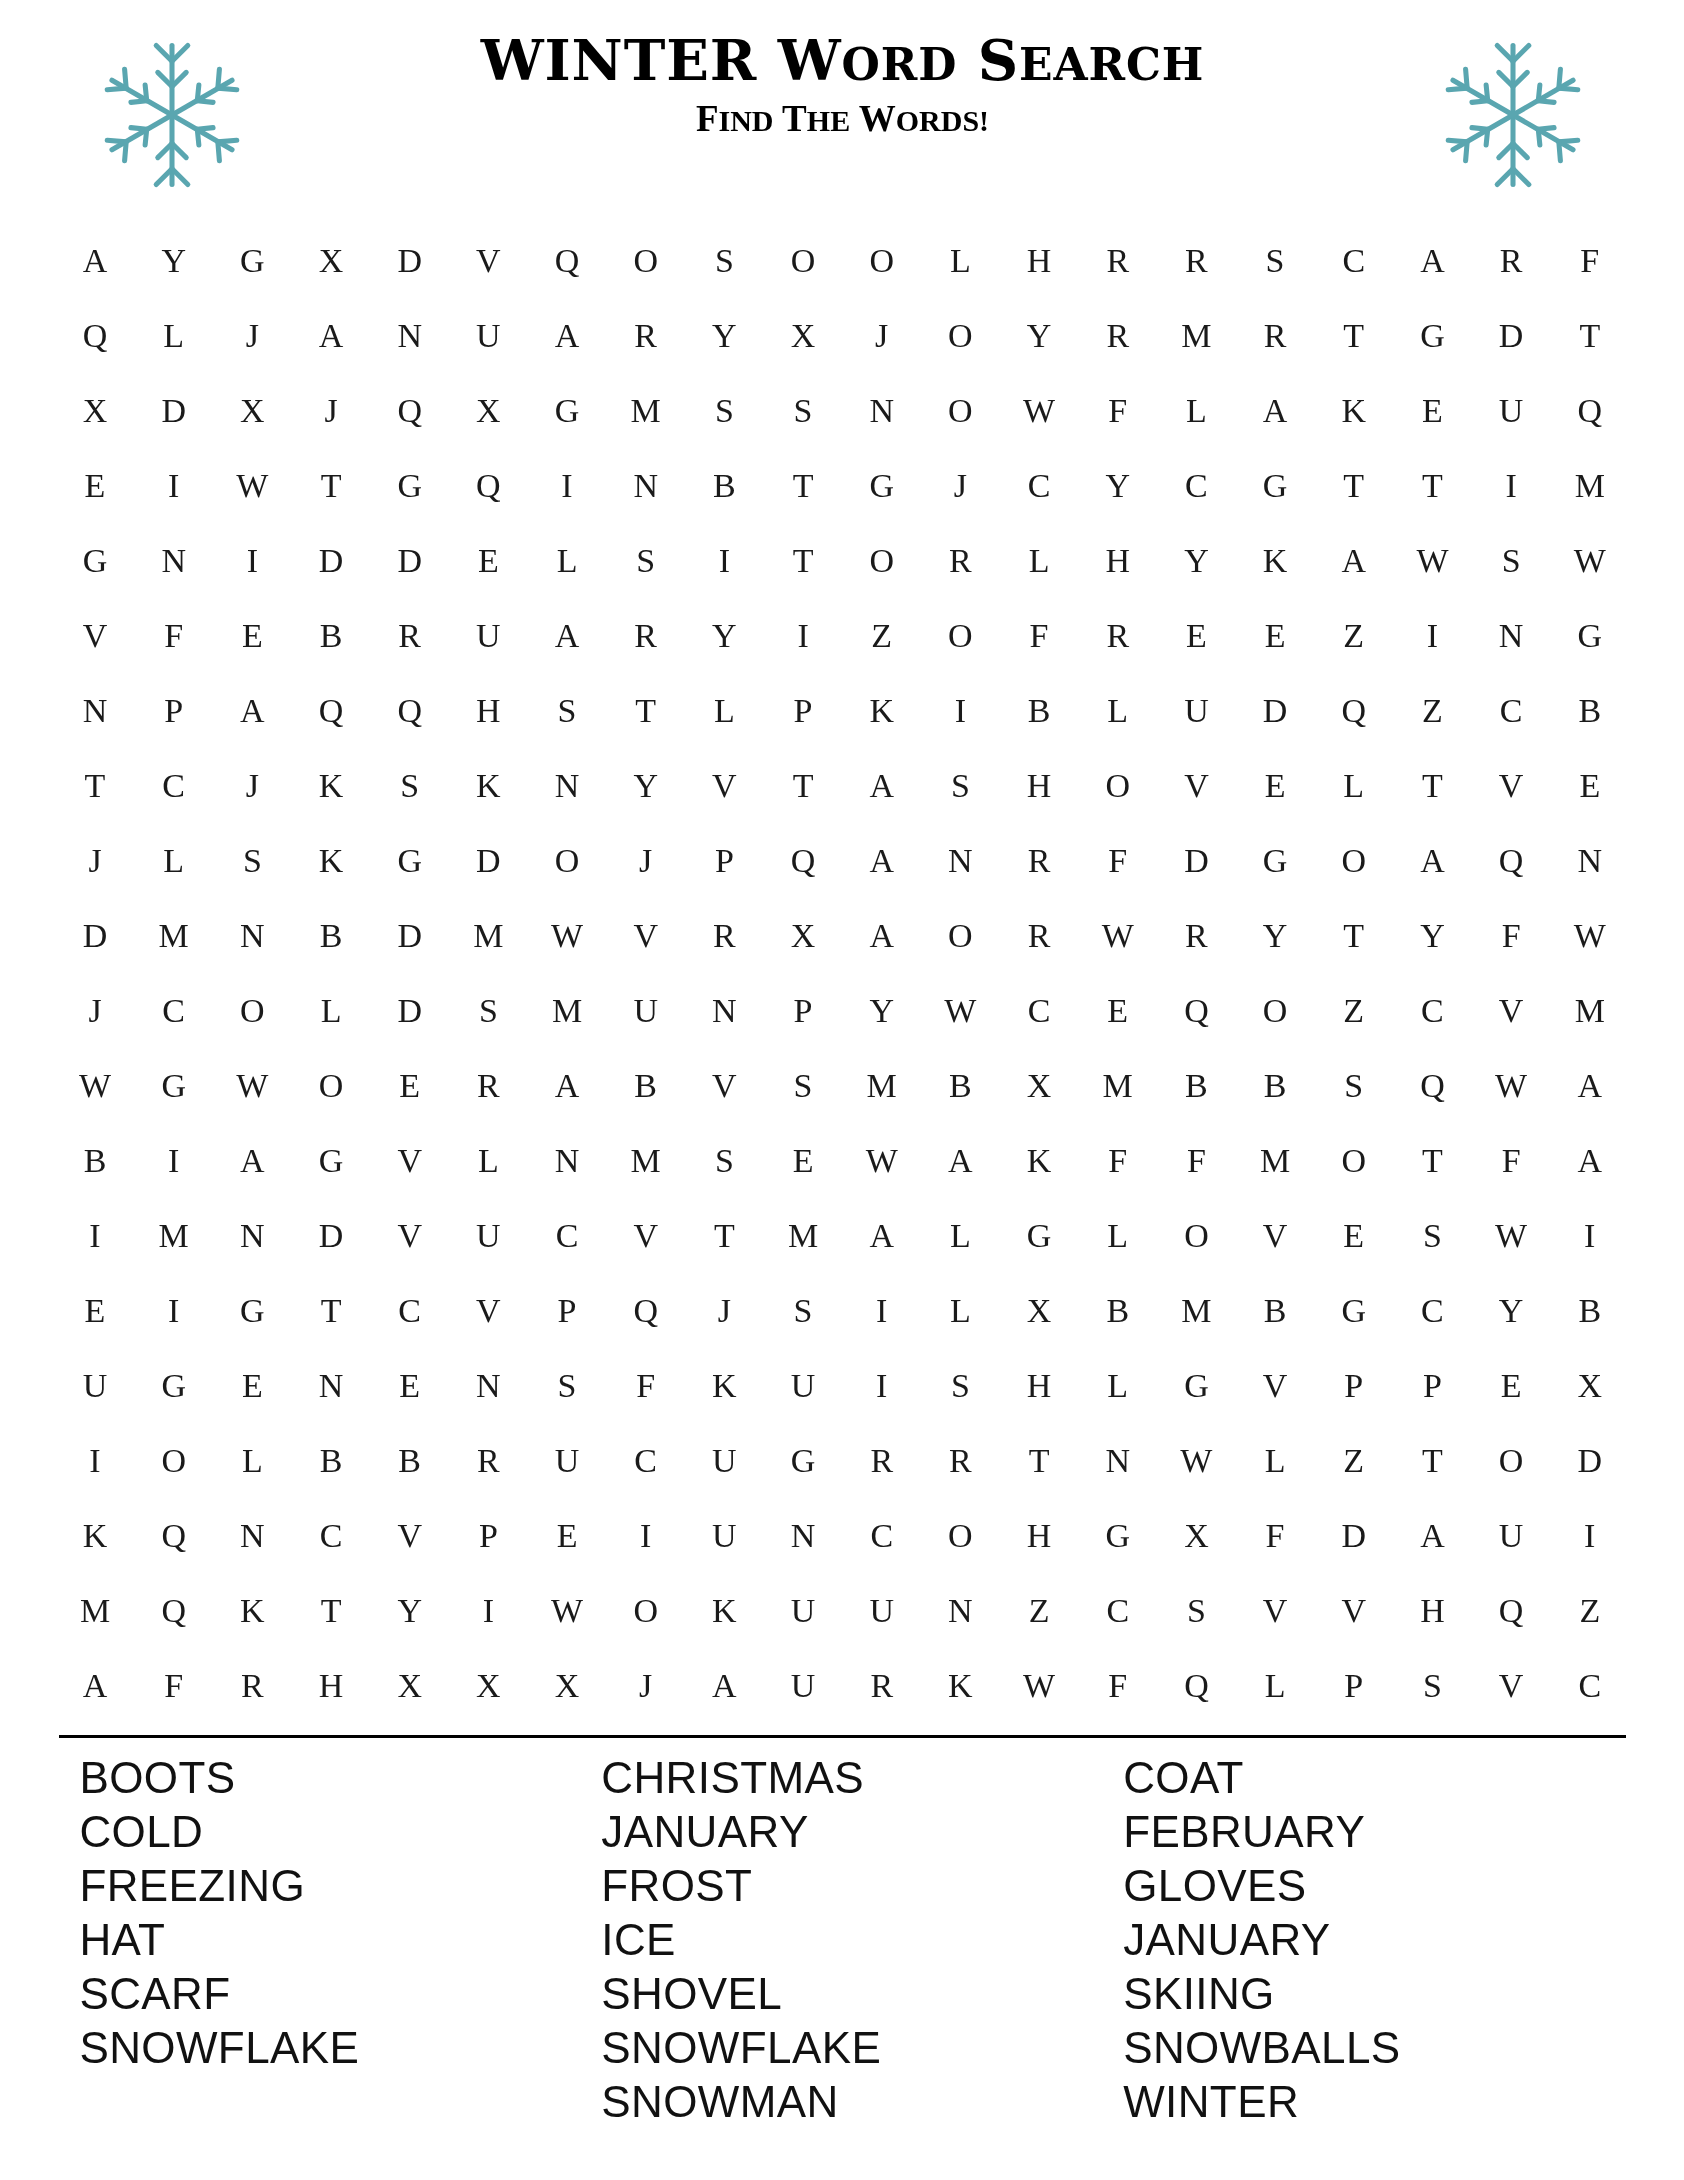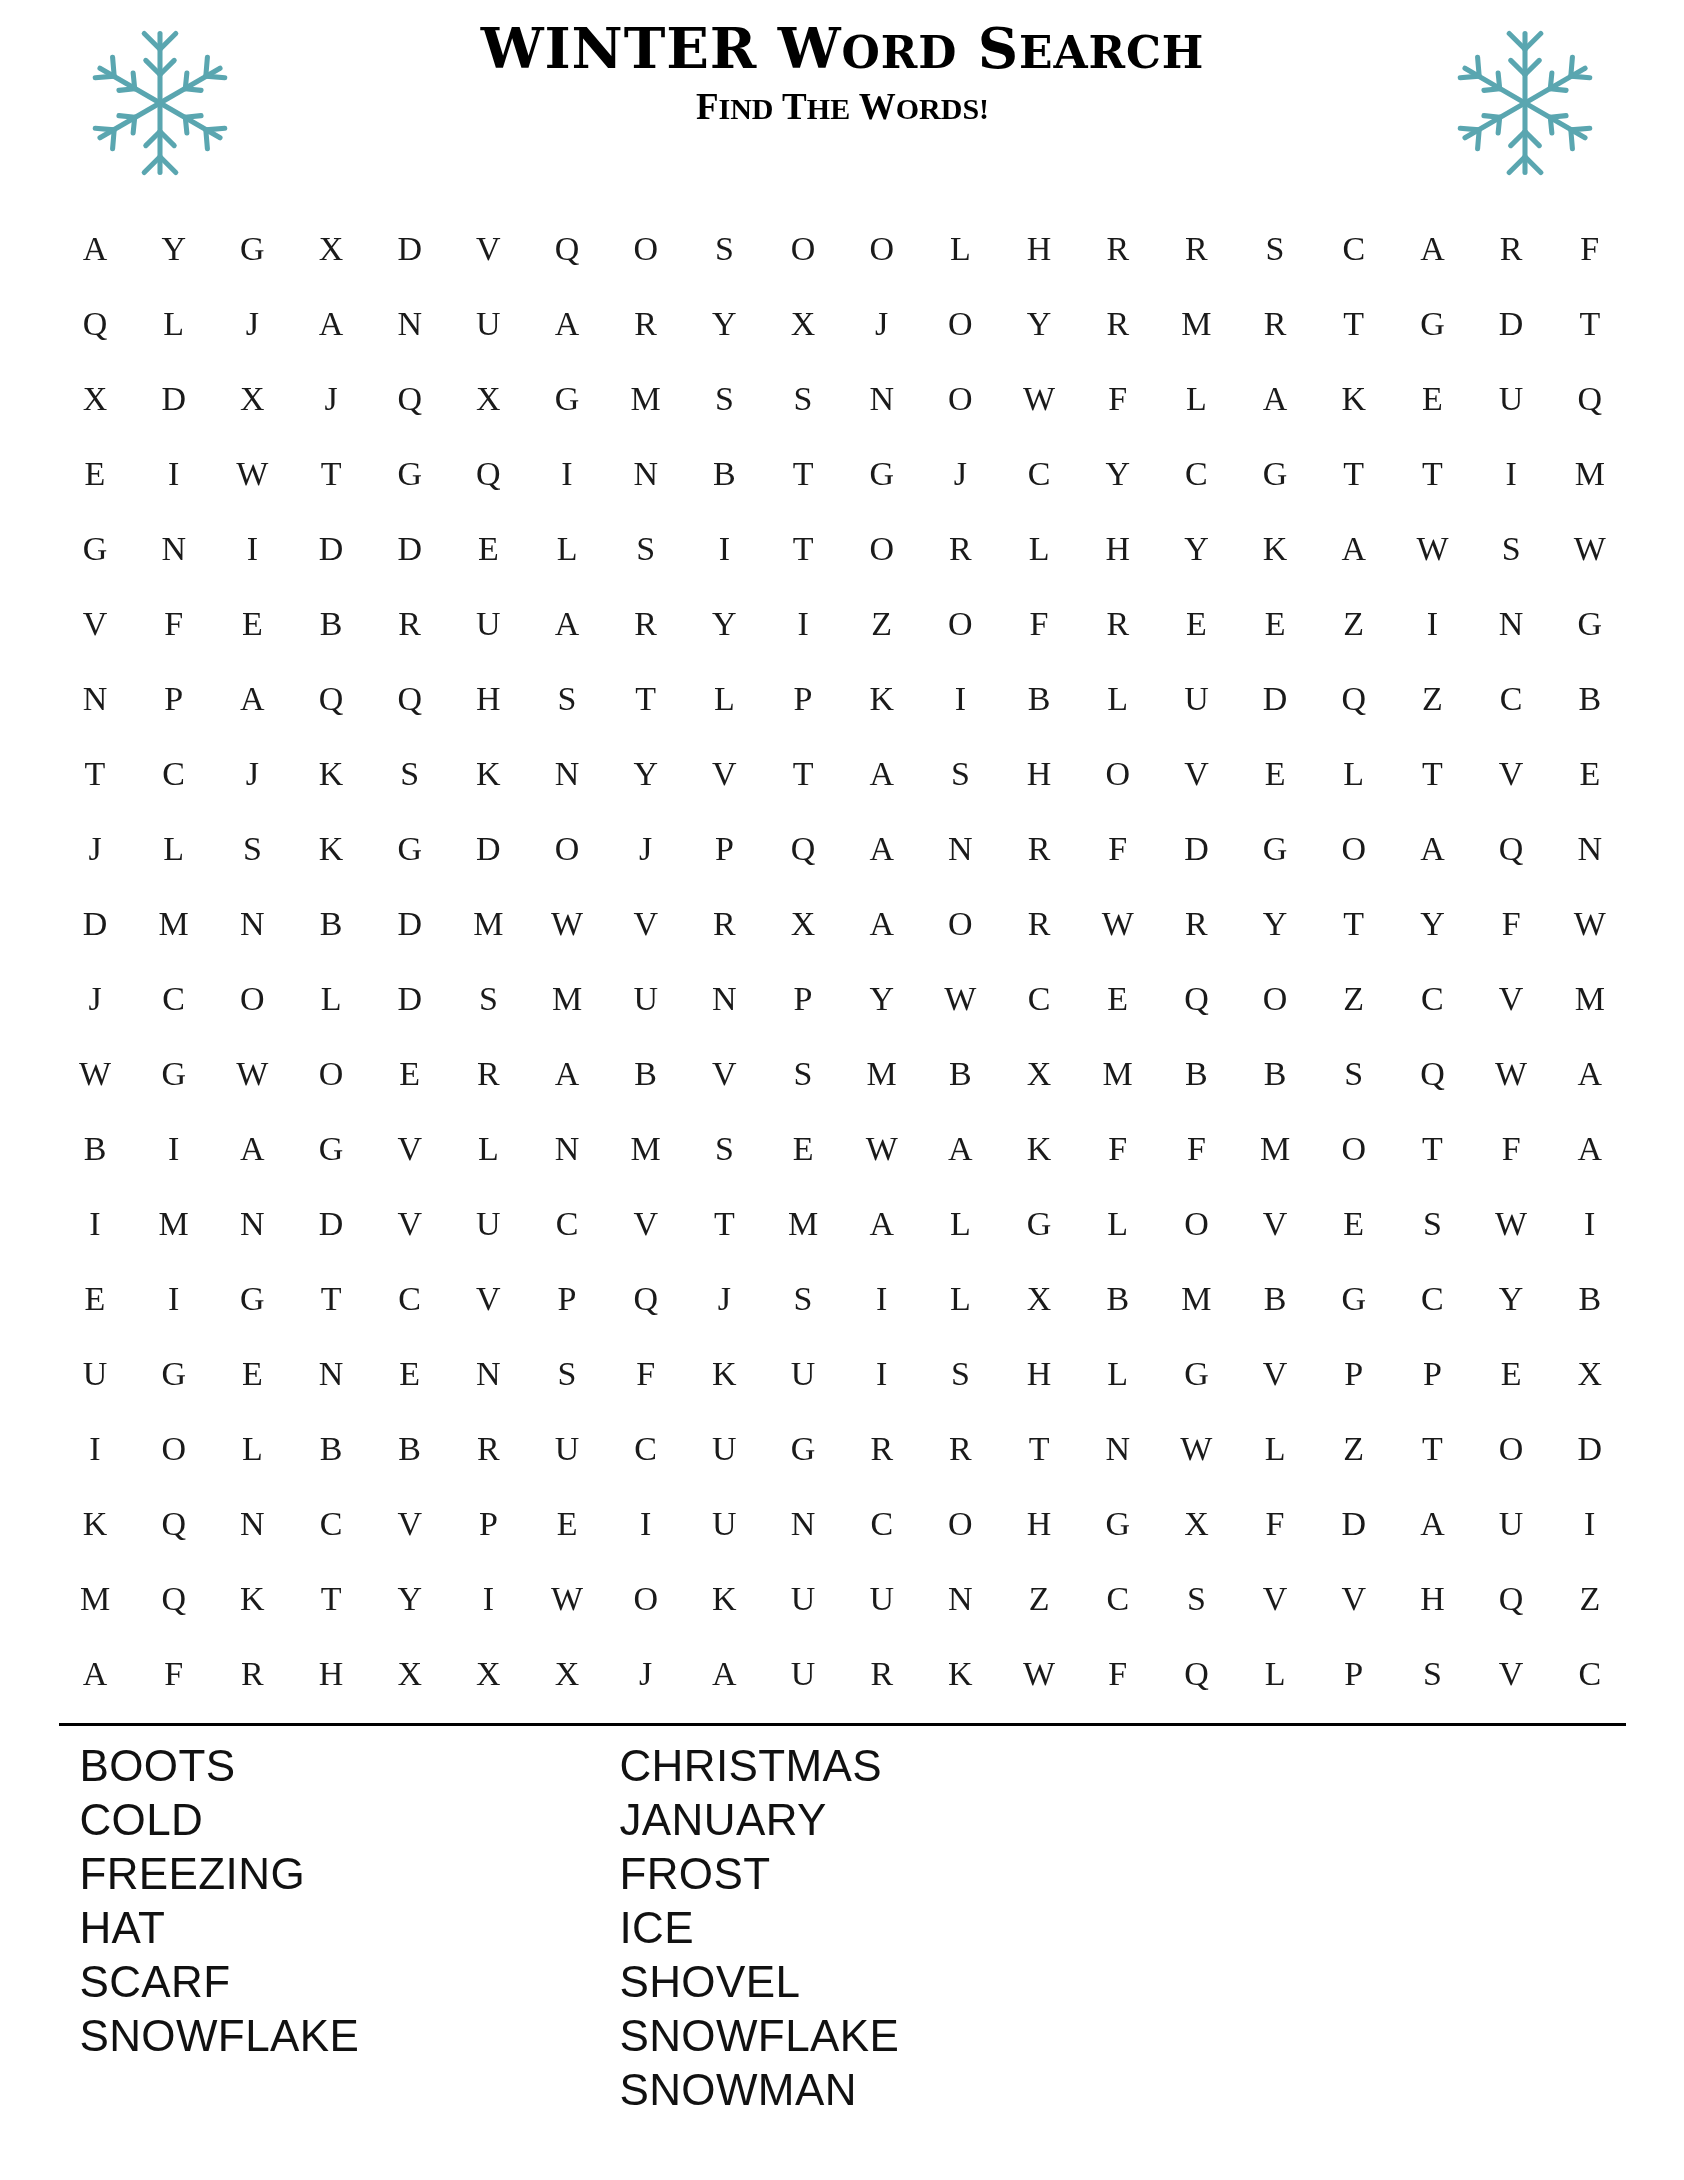--- a/index.html
+++ b/index.html
@@ -13,21 +13,21 @@
     font-family: "Liberation Serif", serif;
     color: #111111;
     position: relative;
     overflow: hidden;
   }
   .page {
     width: 1685px;
     height: 2139px;
     position: relative;
     box-sizing: border-box;
-    padding: 0;
+    padding: 12px;
   }
 
   
   .header {
     position: relative;
     height: 196px;
     display: flex;
     align-items: flex-start;
     justify-content: center;
   }
@@ -667,16 +667,25 @@
       </div>
     <div class="word-col c2" id="col2">
         <div class="word-item">CHRISTMAS</div>
         <div class="word-item">JANUARY</div>
         <div class="word-item">FROST</div>
         <div class="word-item">ICE</div>
         <div class="word-item">SHOVEL</div>
         <div class="word-item">SNOWFLAKE</div>
         <div class="word-item">SNOWMAN</div>
       </div>
+    <div class="word-col c3" id="col3">
+        <div class="word-item">COAT</div>
+        <div class="word-item">FEBRUARY</div>
+        <div class="word-item">GLOVES</div>
+        <div class="word-item">JANUARY</div>
+        <div class="word-item">SKIING</div>
+        <div class="word-item">SNOWBALLS</div>
+        <div class="word-item">WINTER</div>
+      </div>
   </div>
 
 </div>
 
 
 </body></html>

